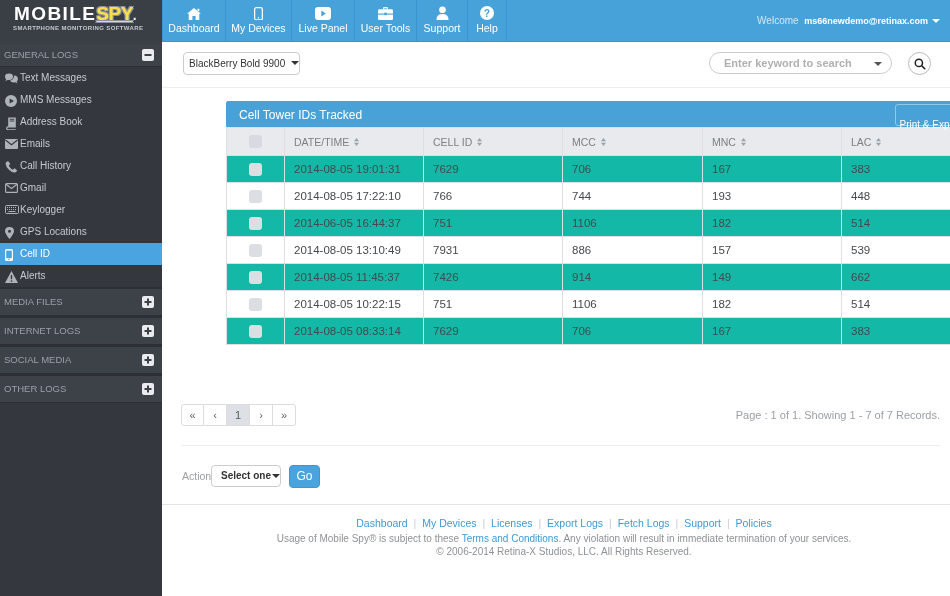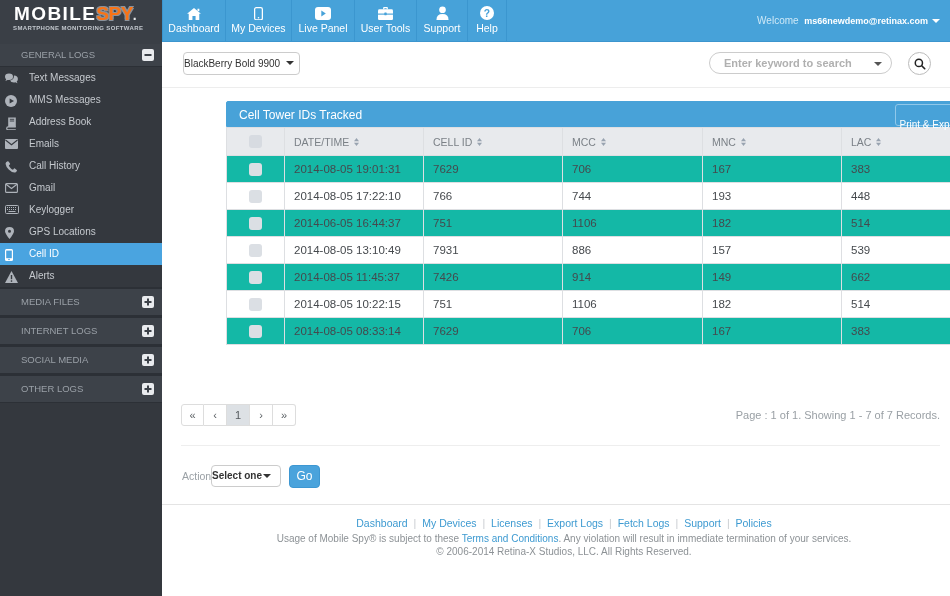--- a/index.html
+++ b/index.html
@@ -4,47 +4,47 @@
 <style>
 * { margin:0; padding:0; box-sizing:border-box; }
 html,body { width:950px; height:596px; overflow:hidden; font-family:"Liberation Sans", sans-serif; background:#fff; }
 #page { position:relative; width:950px; height:596px; }
 
 
 #topbar { position:absolute; left:0; top:0; width:950px; height:42px; background:#47a2d9; border-bottom:1px solid #3c95ce; }
 #logo { position:absolute; left:0; top:0; width:162px; height:44px; background:#3a3f46; z-index:5; }
 #logo .l1 { position:absolute; left:14px; top:3px; font-size:19px; font-weight:bold; color:#fff; letter-spacing:-0.5px; white-space:nowrap; }
 #logo .l1 .mob { letter-spacing:1.4px; }
-#logo .l1 .spy { color:#f97316; text-shadow:-1px -1px 0 #8b929b, 1px -1px 0 #8b929b, -1px 1px 0 #8b929b, 1px 1px 0 #8b929b; }
+#logo .l1 .spy { color:#fde047; text-shadow:-1px -1px 0 #8b929b, 1px -1px 0 #8b929b, -1px 1px 0 #8b929b, 1px 1px 0 #8b929b;text-decoration:underline; }
 #logo .l1 .dot { color:#e8eaec; font-size:14px; }
 #logo .l2 { position:absolute; left:13px; top:24.5px; font-size:6px; font-weight:bold; color:#c3c8ce; letter-spacing:0.38px; white-space:nowrap; }
 
 #nav { position:absolute; left:162px; top:0; height:42px; display:flex; }
 .navitem { height:42px; text-align:center; color:#fff; font-size:10.5px; border-right:1px solid #3b96cf; position:relative; }
 .navitem:first-child { border-left:1px solid #3b96cf; }
 .navitem .ic { height:20px; display:flex; align-items:flex-end; justify-content:center; }
 .navitem .lbl { display:block; margin-top:2px; }
 
 #welcome { position:absolute; right:10px; top:0; height:42px; line-height:42px; font-size:10px; color:#cde8f7; }
 #welcome b { color:#fff; font-weight:bold; font-size:9px; }
 .caret-dn { display:inline-block; width:0; height:0; border-left:4px solid transparent; border-right:4px solid transparent; border-top:4px solid #fff; vertical-align:middle; margin-left:4px; }
 
 
 #sidebar { position:absolute; left:0; top:42px; width:162px; height:554px; background:#34383e; }
-.sechead { position:relative; height:25px; line-height:22px; background:#3d4249; border-top:2px solid #2c3036; border-bottom:1px solid #2c3036; color:#9aa0a7; font-size:9.5px; padding-left:21px; letter-spacing:0; }
+.sechead { position:relative; height:25px; line-height:22px; background:#3d4249; border-top:2px solid #2c3036; border-bottom:1px solid #2c3036; color:#9aa0a7; font-size:9.5px; padding-left:4px; letter-spacing:0; }
 .sechead.big { height:29px; line-height:26px; }
 .sechead svg { position:absolute; right:8px; top:50%; margin-top:-6px; }
-.sideitem { height:22px; line-height:22px; color:#c5c9ce; font-size:10px; position:relative; padding-left:29px; }
+.sideitem { height:22px; line-height:22px; color:#c5c9ce; font-size:10px; position:relative; padding-left:20px; }
 .sideitem svg { position:absolute; left:5px; top:50%; margin-top:-5.5px; }
 .sideitem.active { background:#4aa4e0; color:#fff; }
 
 
 #main { position:absolute; left:162px; top:42px; width:788px; height:554px; background:#fff; }
 #toolbar { position:absolute; left:0; top:0; width:788px; height:46px; border-bottom:1px solid #ededed; }
-#devbtn { position:absolute; left:21px; top:10px; width:117px; height:23px; border:1px solid #ccc; border-radius:4px; background:#fff; font-size:10px; color:#333; line-height:21px; text-align:left; white-space:nowrap; }
+#devbtn { position:absolute; left:21px; top:10px; width:117px; height:23px; border:1px solid #ccc; border-radius:4px; background:#fff; font-size:10px; color:#333; line-height:21px; text-align:right; white-space:nowrap; }
 #devbtn .caret-dn { border-top-color:#333; margin-left:3px; margin-bottom:2px; }
 #searchbox { position:absolute; left:547px; top:10px; width:183px; height:22px; border:1px solid #ccc; border-radius:12px; background:#fff; }
 #searchbox .ph { position:absolute; left:14px; top:0; line-height:21px; font-size:11px; color:#b0b0b0;font-weight:bold; }
 #searchbox .caret-dn { position:absolute; right:9px; top:9px; border-top-color:#555; }
 #searchbtn { position:absolute; left:746px; top:10px; width:23px; height:23px; border:1px solid #bbb; border-radius:50%; background:#fff; }
 #searchbtn svg { position:absolute; left:5px; top:5px; }
 
 
 #panel { position:absolute; left:19px; top:59px; width:759px;margin-left:45px; }
 #panelhead { height:26px; background:#48a2d8; border:1px solid #48a2d8; border-radius:2px 2px 0 0; position:relative; color:#fff; }
@@ -70,21 +70,21 @@
 #pager { position:absolute; left:19px; top:362px; height:22px; display:flex; }
 .pg { width:23px; height:22px; border:1px solid #ddd; border-left:none; background:#fff; color:#5b6064; font-size:11px; text-align:center; line-height:20px; }
 .pg:first-child { border-left:1px solid #ddd; border-radius:3px 0 0 3px; }
 .pg:last-child { border-radius:0 3px 3px 0; }
 .pg.on { background:#dde1e5; color:#55595d; }
 #pageinfo { position:absolute; right:10px; top:367px; font-size:11px; color:#9aa0a5; }
 
 #div1 { position:absolute; left:19px; top:403px; width:759px; border-top:1px solid #eee; }
 #actionrow { position:absolute; left:19px; top:421px; height:24px; }
 #actionrow .lbl { position:absolute; left:1px; top:7px; font-size:10.5px; color:#9aa0a5; }
-#selbox { position:absolute; left:30px; top:2px; width:70px; height:22px; border:1px solid #ccc; border-radius:4px; background:#fff; font-size:10px; font-weight:bold; color:#333; text-align:left; line-height:20px; }
+#selbox { position:absolute; left:30px; top:2px; width:70px; height:22px; border:1px solid #ccc; border-radius:4px; background:#fff; font-size:10px; font-weight:bold; color:#333; text-align:right; line-height:20px; }
 #selbox .caret-dn { border-top-color:#333; margin-bottom:1px; margin-left:1px; }
 #gobtn { position:absolute; left:108px; top:2px; width:31px; height:23px; background:#4aa3dc; border:1px solid #3d97d2; border-radius:4px; color:#fff; font-size:12px; text-align:center; line-height:21px; }
 
 #div2 { position:absolute; left:0; top:462px; width:788px; border-top:1px solid #e4e4e4; }
 #footer { position:absolute; left:8px; top:475px; width:788px; text-align:center; }
 #footer .links { font-size:10.5px; line-height:12px; color:#c9ccd0; }
 #footer .links a { color:#3d9ad1; text-decoration:none; margin:0 3px; }
 #footer .t2 { margin-top:3px; font-size:10px; line-height:13px; color:#8d9296; }
 #footer .t2 span { color:#3d9ad1; }
 #footer .t3 { margin-top:0; font-size:10px; line-height:13px; color:#8d9296; }

